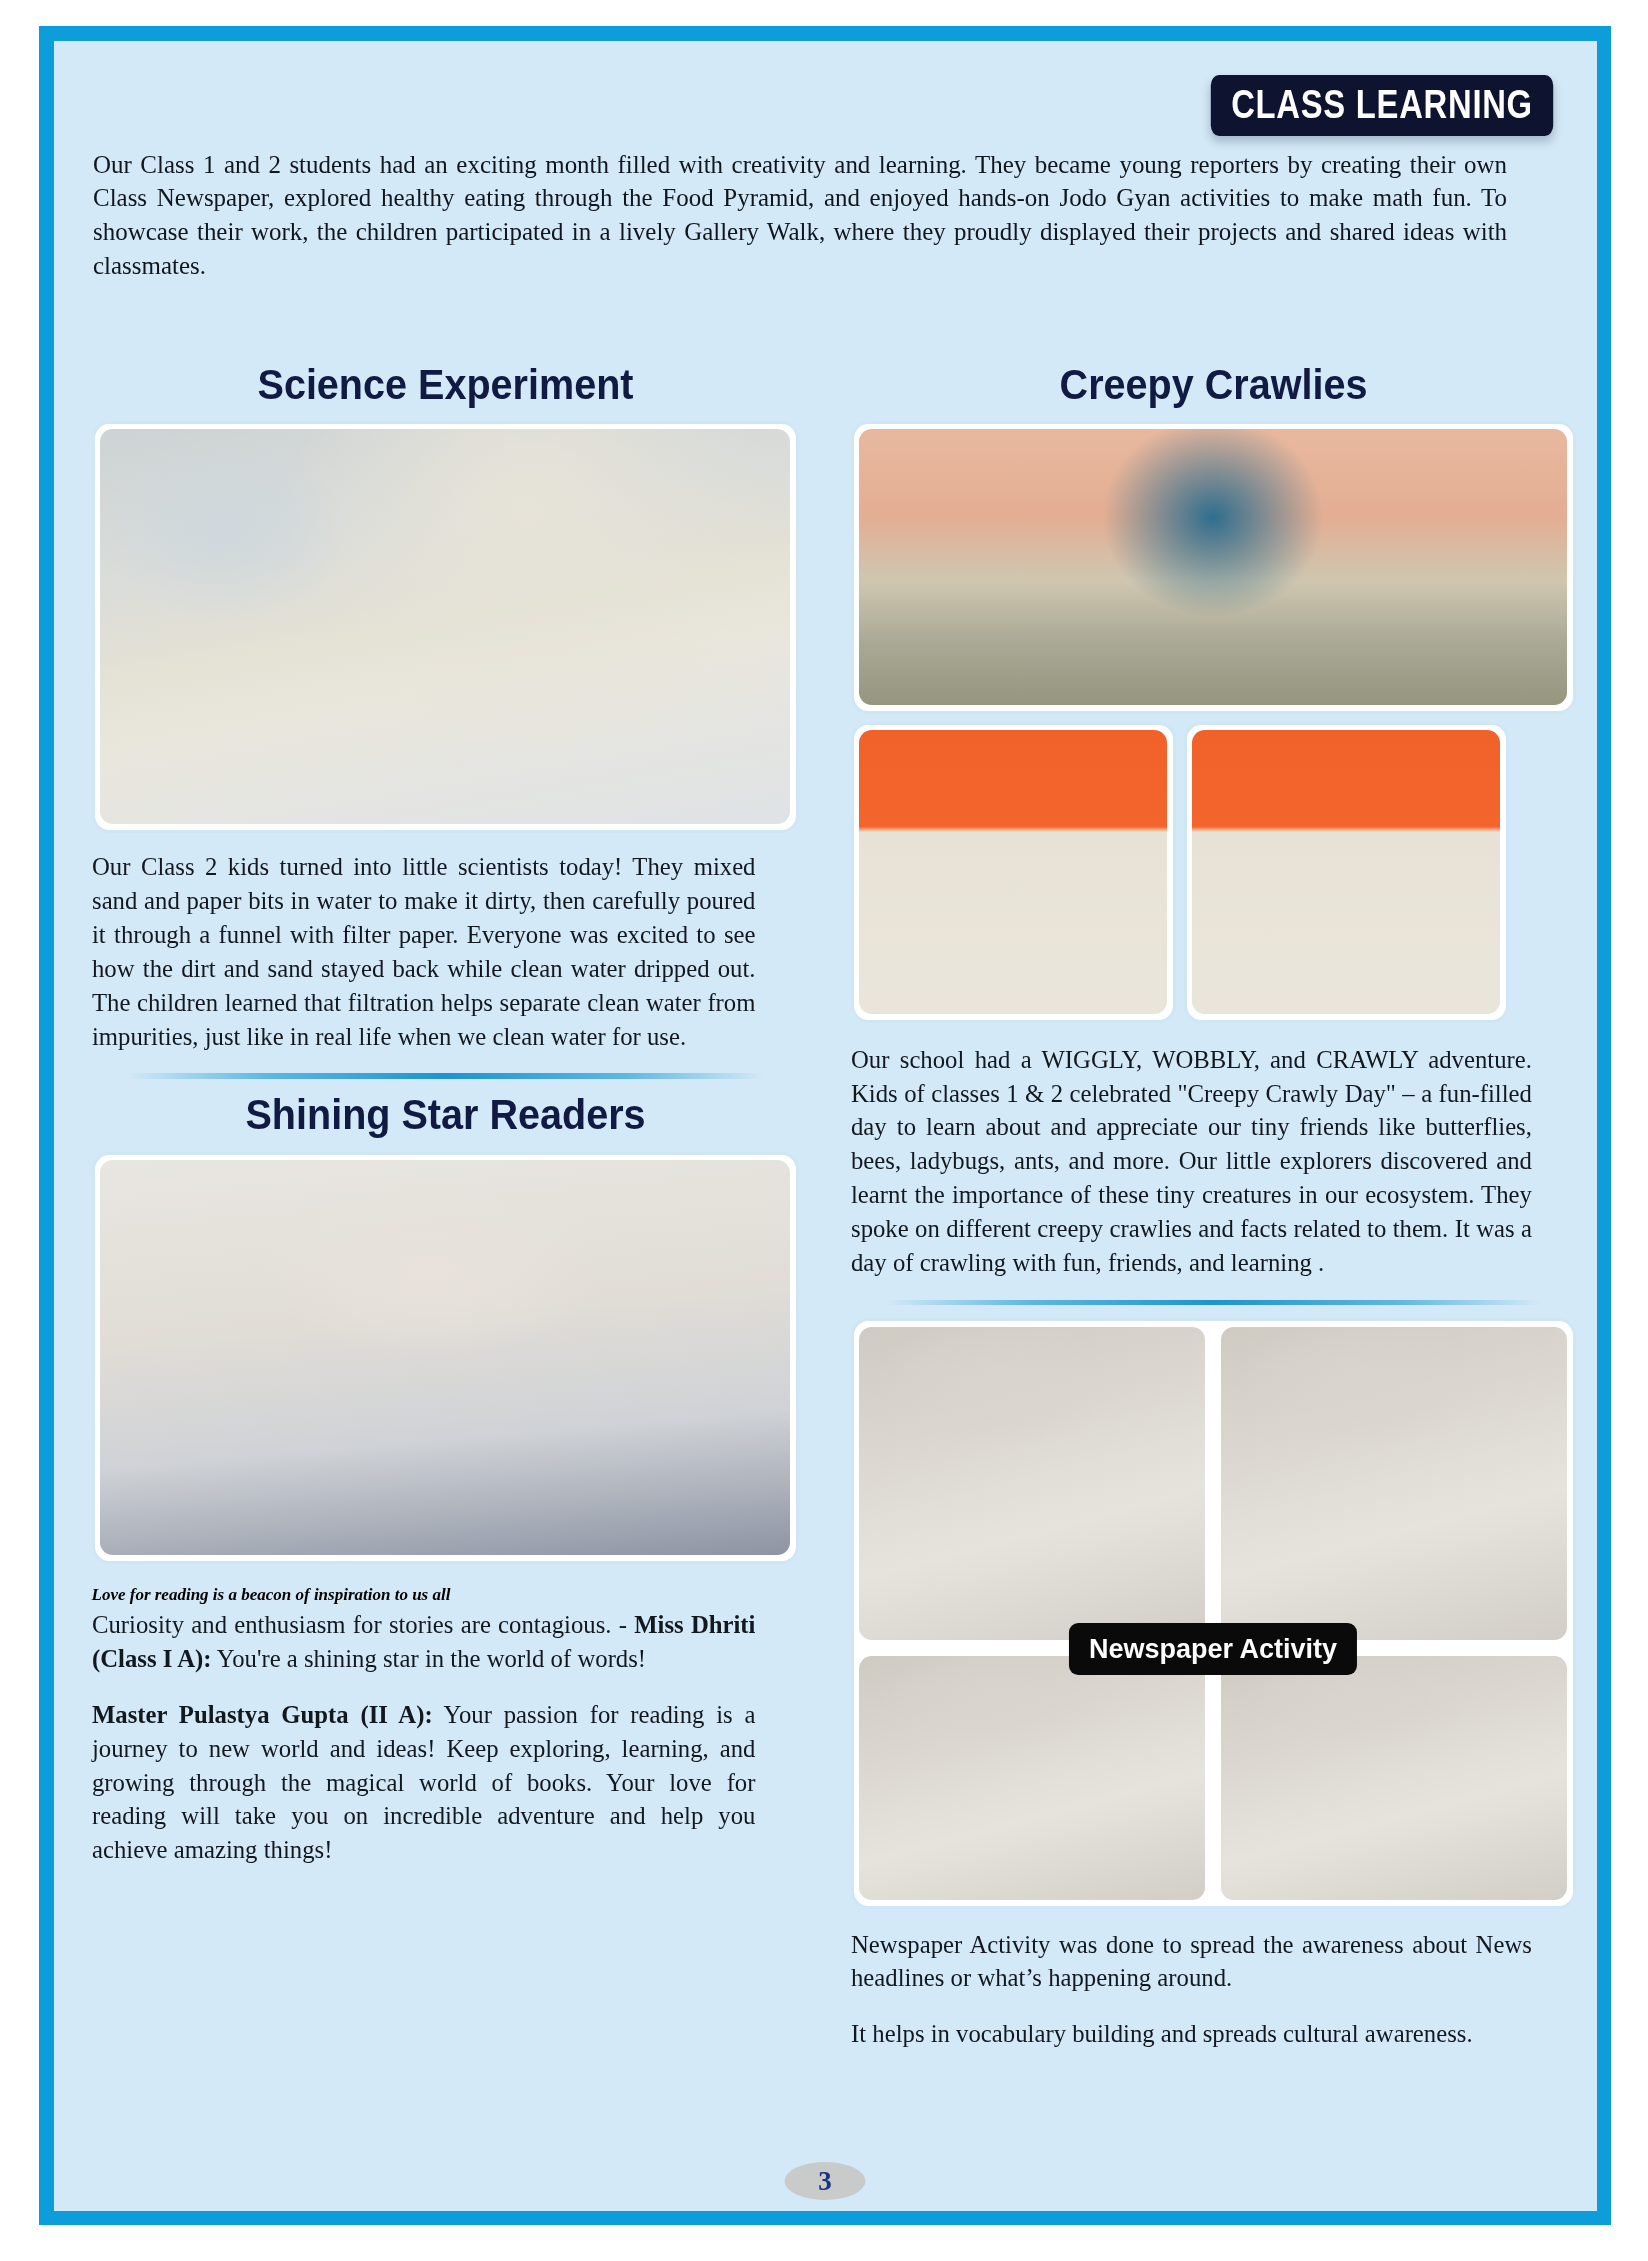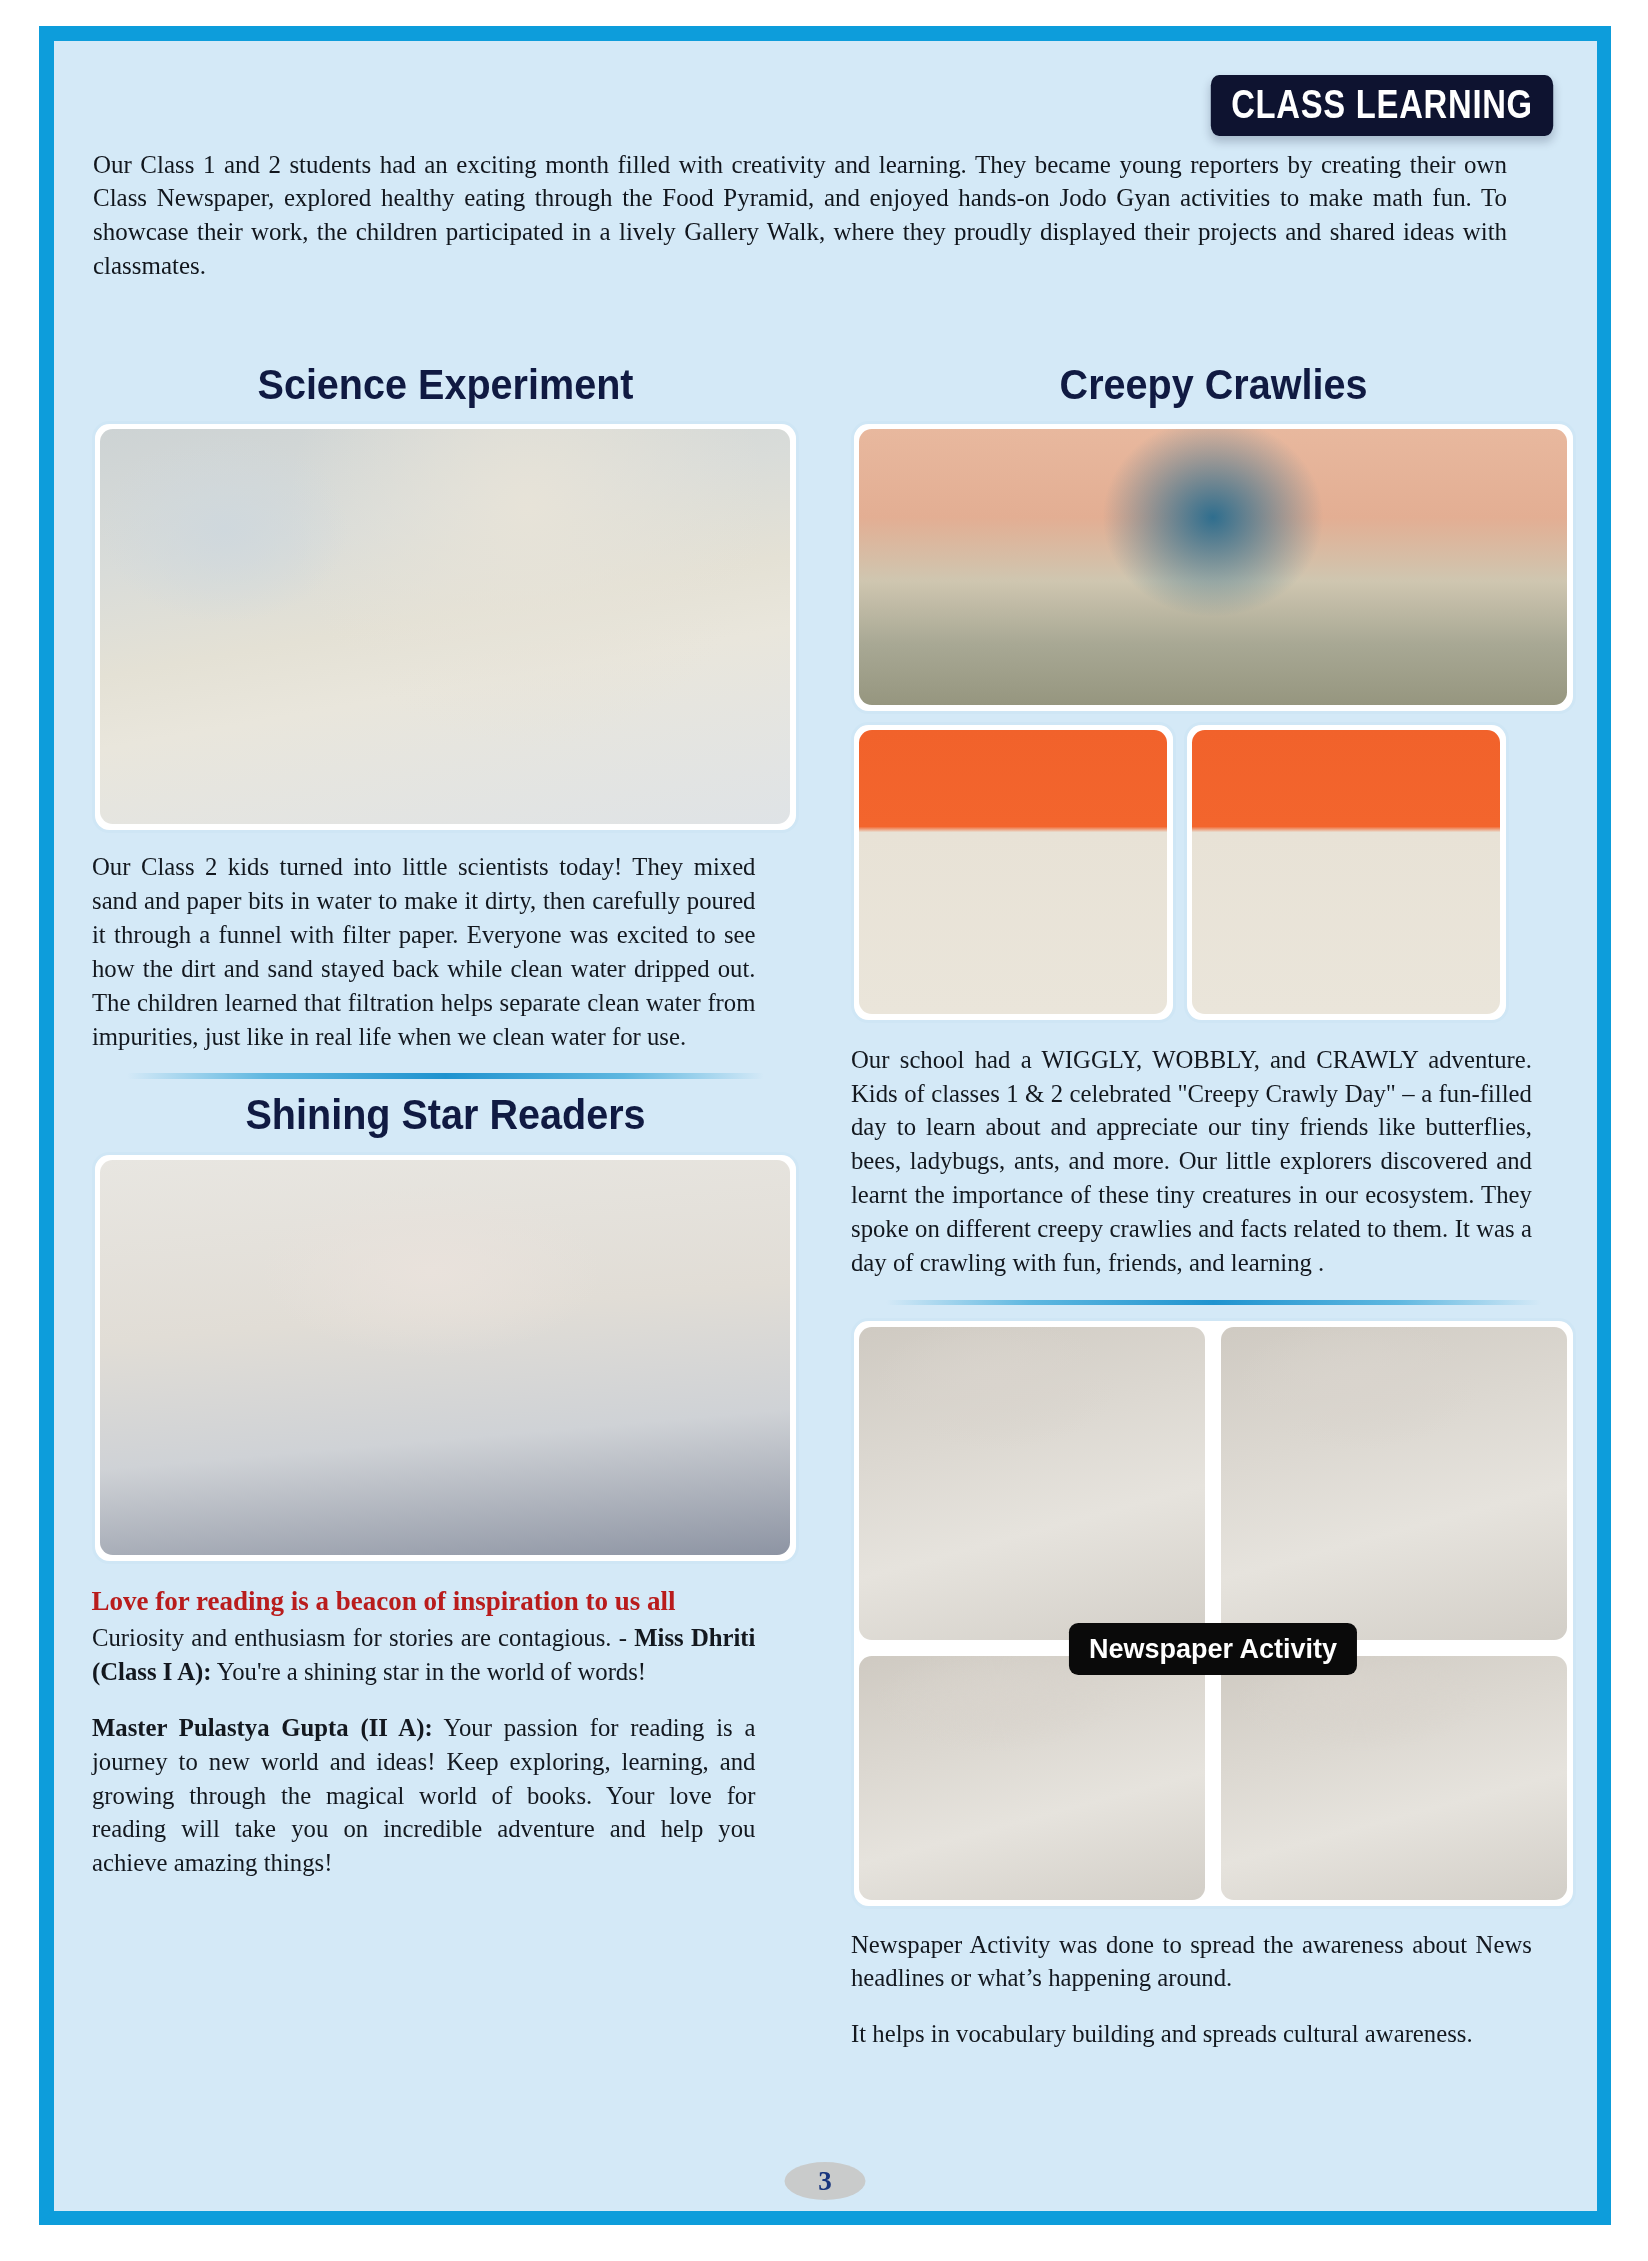--- a/index.html
+++ b/index.html
@@ -178,24 +178,25 @@
   .body-text {
     font-size: 25.5px;
     line-height: 1.33;
     color: #13181f;
     text-align: justify;
     transform: scaleX(0.97);
     transform-origin: left top;
   }
   .body-text.p2 { margin-top: 22px; }
   .quote-head {
-    color: #b91c1c;
-    font-weight: bold;
-    font-size: 27px;
+    color: #000000;
+    font-weight: bold;
+    font-size: 17px;
     line-height: 1.3;
+    font-style: italic;
   }
   .bold-name { font-weight: bold; }
 
   
   .photo-label {
     position: absolute;
     left: 50%;
     transform: translateX(-50%);
     bottom: 0;
     background: #0a0a0a;

